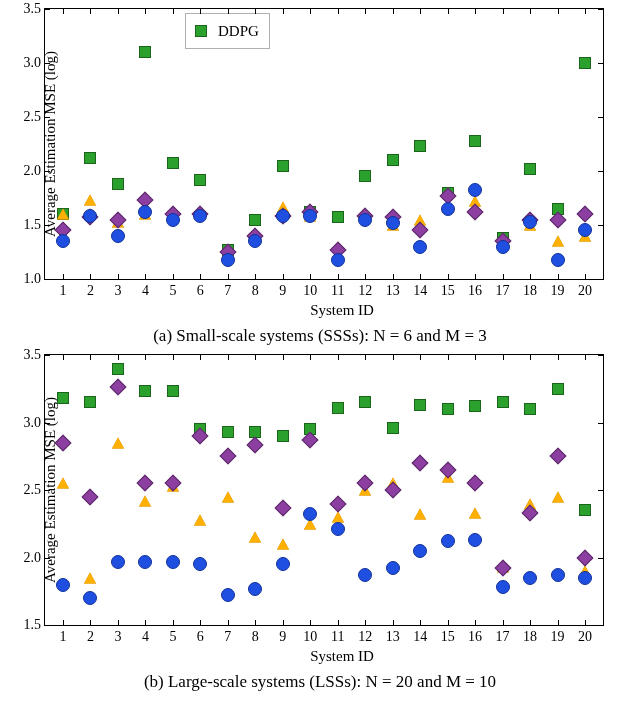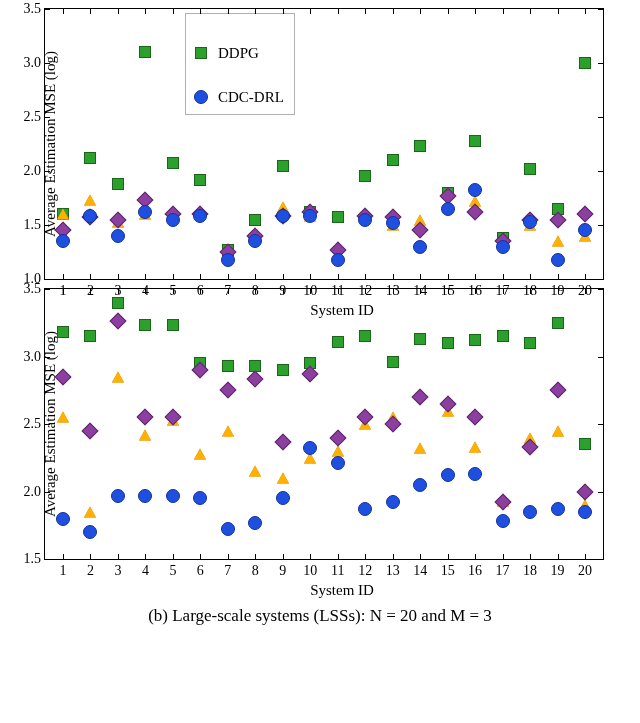--- a/index.html
+++ b/index.html
@@ -18,46 +18,40 @@
   .tick-in.x.b{top:auto;bottom:0;}
   .caption{text-align:center;font-size:17px;margin-top:46px;margin-bottom:6px;}
   .figcaption{font-size:17px;margin:10px 0 0 12px;}
   .point{position:absolute;transform:translate(-50%,-50%);}
   .sq{width:10px;height:10px;background:#2ca02c;border:1px solid #1a651a;}
   .tri{width:0;height:0;border-left:6px solid transparent;border-right:6px solid transparent;
        border-bottom:11px solid #ffb000;filter:drop-shadow(0 0 0.5px #b37b00);}
   .dia{width:10px;height:10px;background:#8c3fa0;border:1px solid #5a2a66;transform:translate(-50%,-50%) rotate(45deg);}
   .cir{width:12px;height:12px;border-radius:50%;background:#1f4fe0;border:1px solid #12329a;}
   .legend{position:absolute;background:#fff;border:1px solid #b0b0b0;padding:6px 10px 6px 8px;font-size:15px;}
-  .legend .row{display:flex;align-items:center;height:22px;gap:10px;margin-top:22px;}
+  .legend .row{display:flex;align-items:center;height:22px;gap:10px;}
   .legend .sw{width:14px;height:14px;position:relative;display:flex;align-items:center;justify-content:center;}
   .legend .sw .sq{width:10px;height:10px;}
   .legend .sw .tri{border-left-width:6px;border-right-width:6px;border-bottom-width:11px;}
   .legend .sw .dia{transform:rotate(45deg);}
   .legend .sw .cir{width:12px;height:12px;}
 </style>
 </head>
 <body>
 <div class="page">
 
 <div class="fig">
   <div class="yaxis-label">Average Estimation MSE (log)</div>
   <div class="plot" id="plot-a">
     <div class="legend" style="left:140px;top:4px;">
       <div class="row">
             <span class="sw">
               <span class="sq"></span>
             </span>
         <span>DDPG</span>
-          </div>
-      <div class="row">
-            <span class="sw">
-              <span class="cir"></span>
-            </span>
-        <span>CDC-DRL</span>
           </div>
     </div>
   <div class="ytick" style="left: -48px; top: 270px;">1.0</div>
         <div class="tick-in y" style="top: 270px;"></div>
         <div class="tick-in y r" style="top: 270px;"></div>
         <div class="ytick" style="left: -48px; top: 216px;">1.5</div>
         <div class="tick-in y" style="top: 216px;"></div>
         <div class="tick-in y r" style="top: 216px;"></div>
         <div class="ytick" style="left: -48px; top: 162px;">2.0</div>
         <div class="tick-in y" style="top: 162px;"></div>
@@ -207,20 +201,21 @@
         <div class="point cir" style="left: 375.158px; top: 237.6px;"></div>
         <div class="point cir" style="left: 402.632px; top: 199.8px;"></div>
         <div class="point cir" style="left: 430.105px; top: 181.44px;"></div>
         <div class="point cir" style="left: 457.579px; top: 237.6px;"></div>
         <div class="point cir" style="left: 485.053px; top: 212.76px;"></div>
         <div class="point cir" style="left: 512.526px; top: 250.56px;"></div>
         <div class="point cir" style="left: 540px; top: 221.4px;"></div>
       </div>
   <div class="xaxis-label">System ID</div>
 </div>
+<div class="caption">(a)   Small-scale systems (SSSs): N = 6 and M = 3</div>
 
 <div class="fig">
   <div class="yaxis-label">Average Estimation MSE (log)</div>
   <div class="plot" id="plot-b">
         <div class="ytick" style="left: -48px; top: 270px;">1.5</div>
         <div class="tick-in y" style="top: 270px;"></div>
         <div class="tick-in y r" style="top: 270px;"></div>
         <div class="ytick" style="left: -48px; top: 202.5px;">2.0</div>
         <div class="tick-in y" style="top: 202.5px;"></div>
         <div class="tick-in y r" style="top: 202.5px;"></div>
@@ -369,16 +364,16 @@
         <div class="point cir" style="left: 375.158px; top: 195.75px;"></div>
         <div class="point cir" style="left: 402.632px; top: 186.3px;"></div>
         <div class="point cir" style="left: 430.105px; top: 184.95px;"></div>
         <div class="point cir" style="left: 457.579px; top: 232.2px;"></div>
         <div class="point cir" style="left: 485.053px; top: 222.75px;"></div>
         <div class="point cir" style="left: 512.526px; top: 220.05px;"></div>
         <div class="point cir" style="left: 540px; top: 222.75px;"></div>
       </div>
   <div class="xaxis-label">System ID</div>
 </div>
-<div class="caption">(b)   Large-scale systems (LSSs): N = 20 and M = 3</div>
+<div class="caption">(b)   Large-scale systems (LSSs): N = 20 and M = 10</div>
 
 
 </div>
 
 </body></html>

